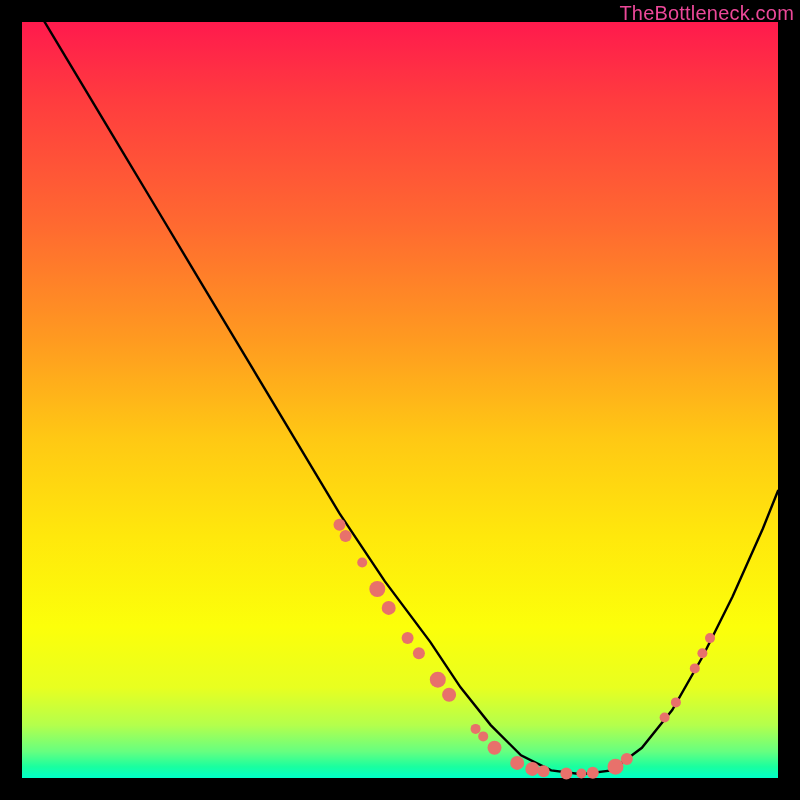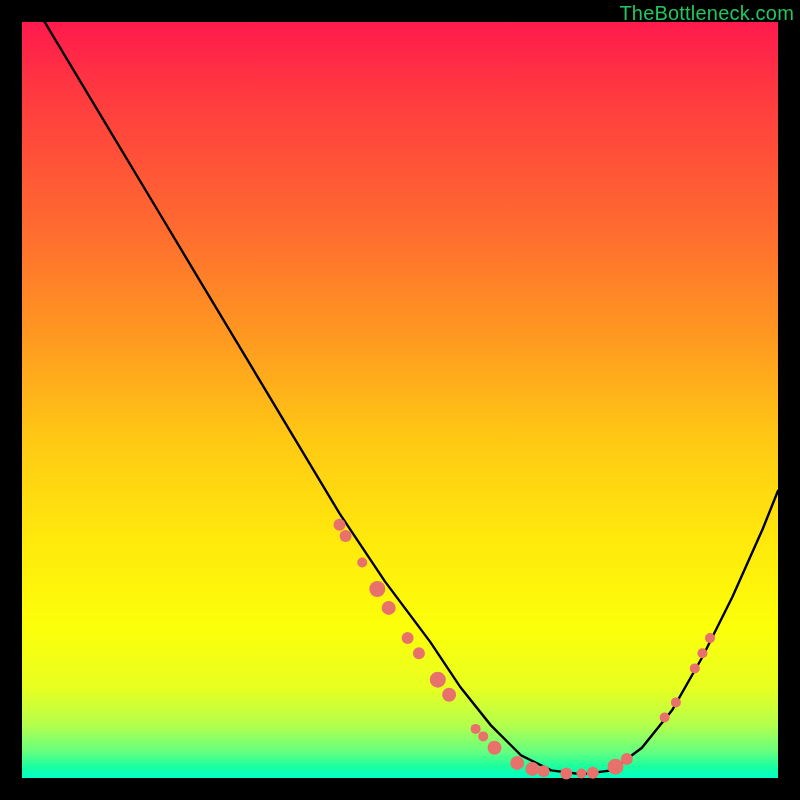--- a/index.html
+++ b/index.html
@@ -29,21 +29,21 @@
       #b4ff4c 93%,
       #66ff80 96.5%,
       #1aff9f 98.5%,
       #00ffc8 100%
     );
   }
   .watermark {
     position: absolute;
     top: 2px;
     right: 6px;
-    color: #22c55e;
+    color: #ec4899;
     font-size: 20px;
     font-weight: 500;
     letter-spacing: 0.2px;
     user-select: none;
   }
   svg.plot {
     position: absolute;
     left: 22px;
     top: 22px;
     width: 756px;

